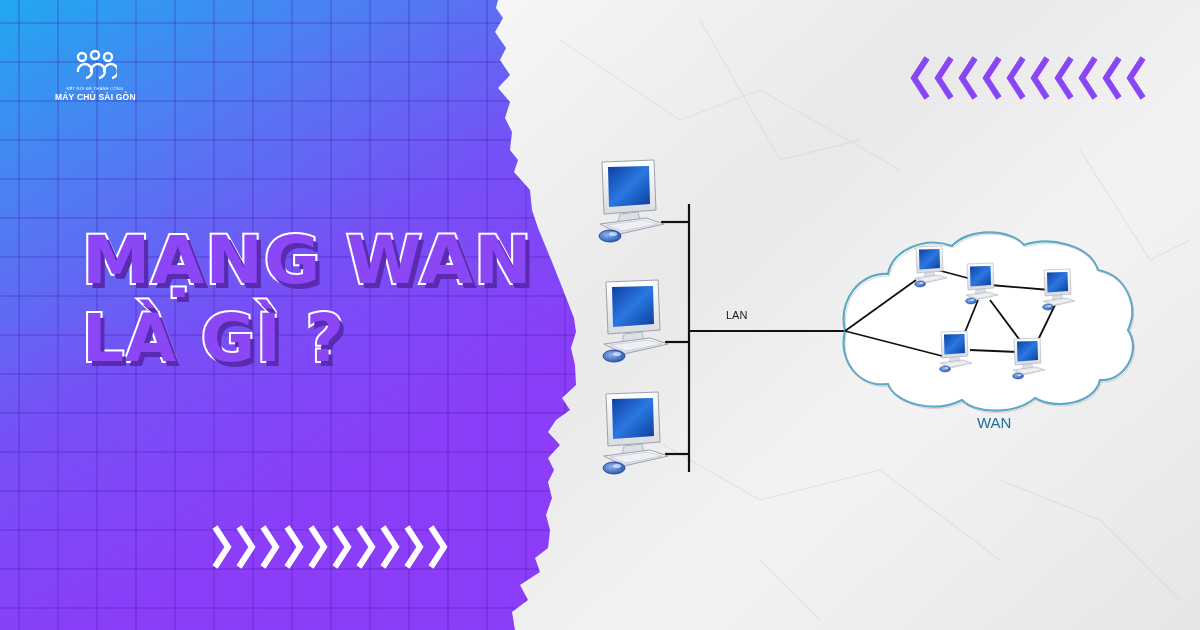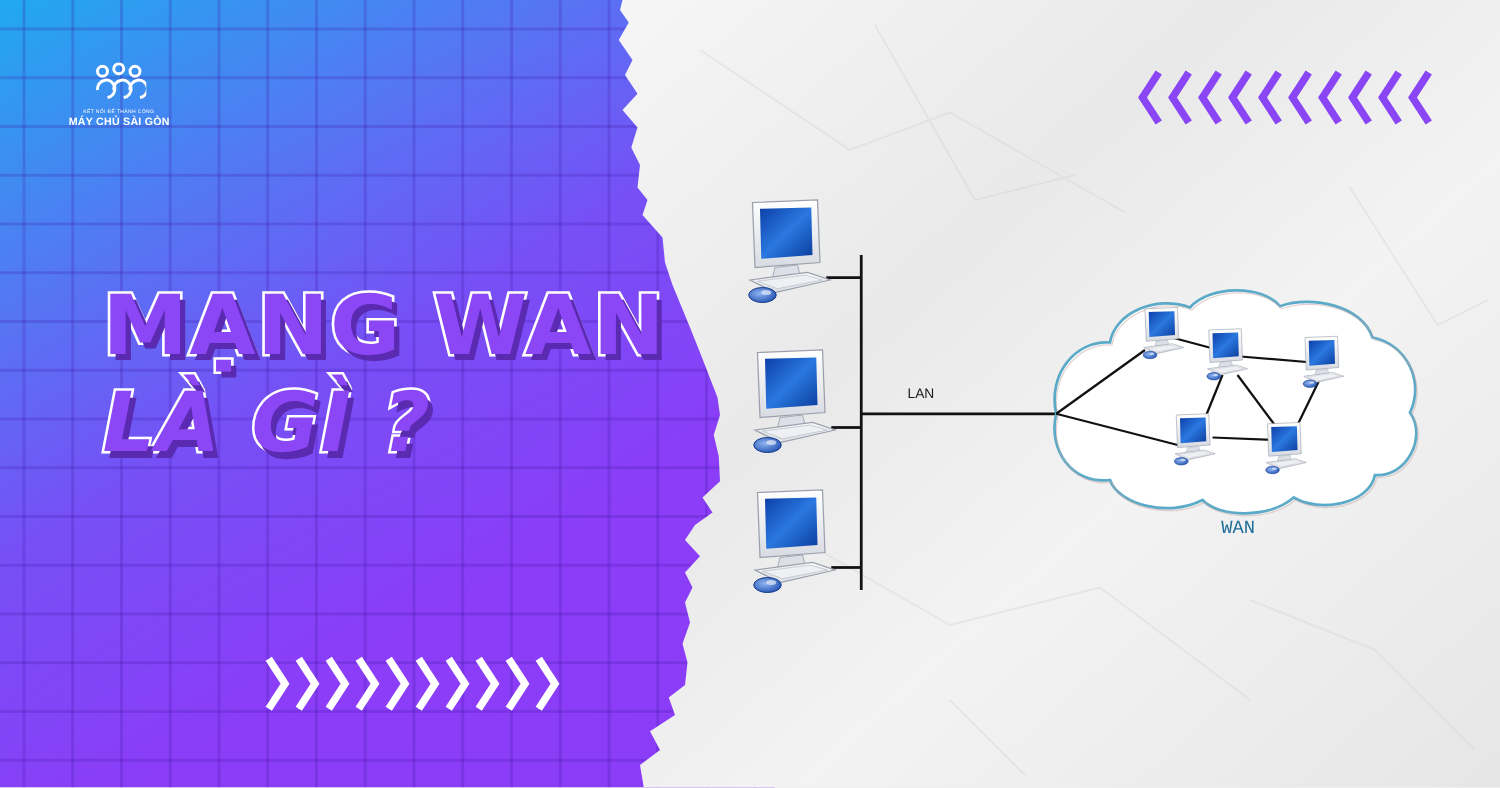--- a/index.html
+++ b/index.html
@@ -42,32 +42,32 @@
     font-size: 66px;
     line-height: 72px;
     letter-spacing: 1px;
     color: #8b47f6;
     -webkit-text-stroke: 4px #ffffff;
     paint-order: stroke fill;
     text-shadow: 4px 5px 0 #5a2bb0;
     text-transform: uppercase;
   }
   .title-line.l1 { transform: scaleX(1.04); transform-origin: left; }
-  .title-line.l2 { margin-top: 6px; font-style: italic; }
+  .title-line.l2 { margin-top: 6px; }
 
   
   .chev-row { position: absolute; display: flex; gap: 0; }
   .chev-row.top { left: 908px; top: 53px; }
   .chev-row.bottom { left: 210px; top: 522px; }
   .chev { width: 24px; height: 50px; }
 
   
   .diagram { position: absolute; left: 0; top: 0; width: 1200px; height: 630px; }
   .lan-label { position: absolute; left: 726px; top: 309px; font-size: 11px; color: #1a1a1a; }
-  .wan-label { position: absolute; left: 977px; top: 414px; font-size: 15px; color: #1f6f9a; font-family: Liberation Mono, monospace; }
+  .wan-label { position: absolute; left: 977px; top: 414px; font-size: 15px; color: #1f6f9a; }
 </style>
 </head>
 <body>
 
 <div class="canvas">
 
   <div class="left-panel"></div>
   <div class="grid"></div>
 
   <svg class="paper" width="1200" height="630" viewBox="0 0 1200 630">

